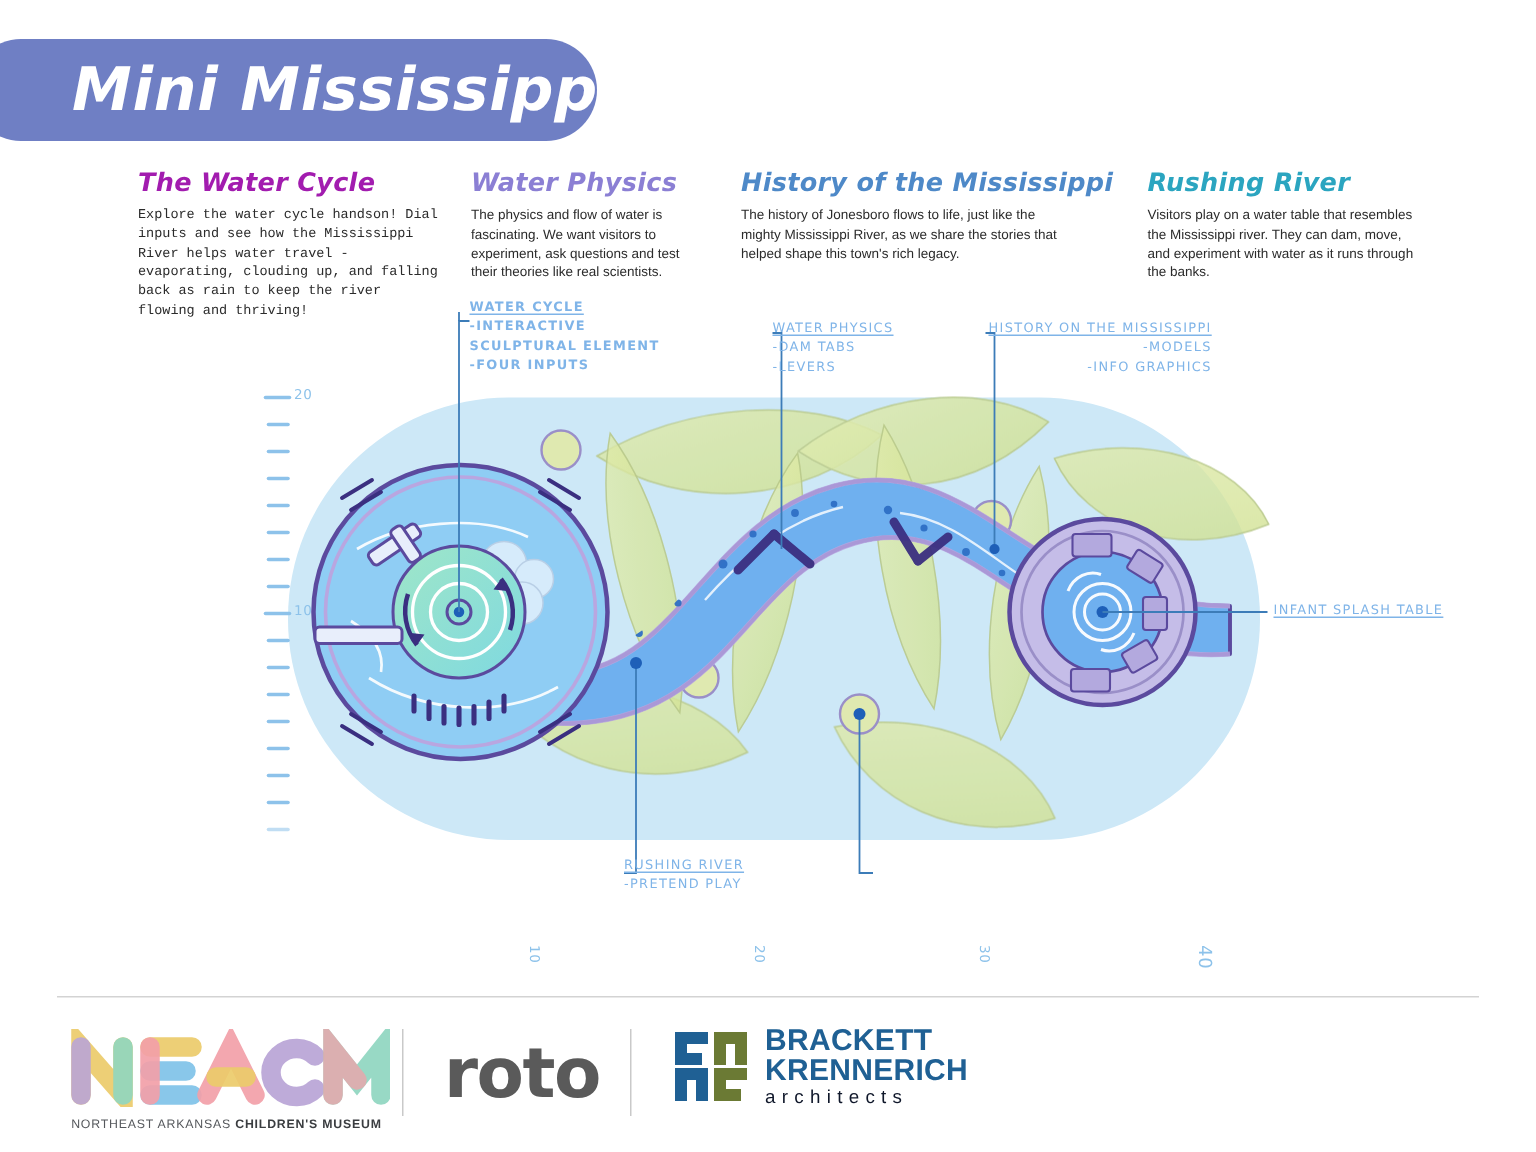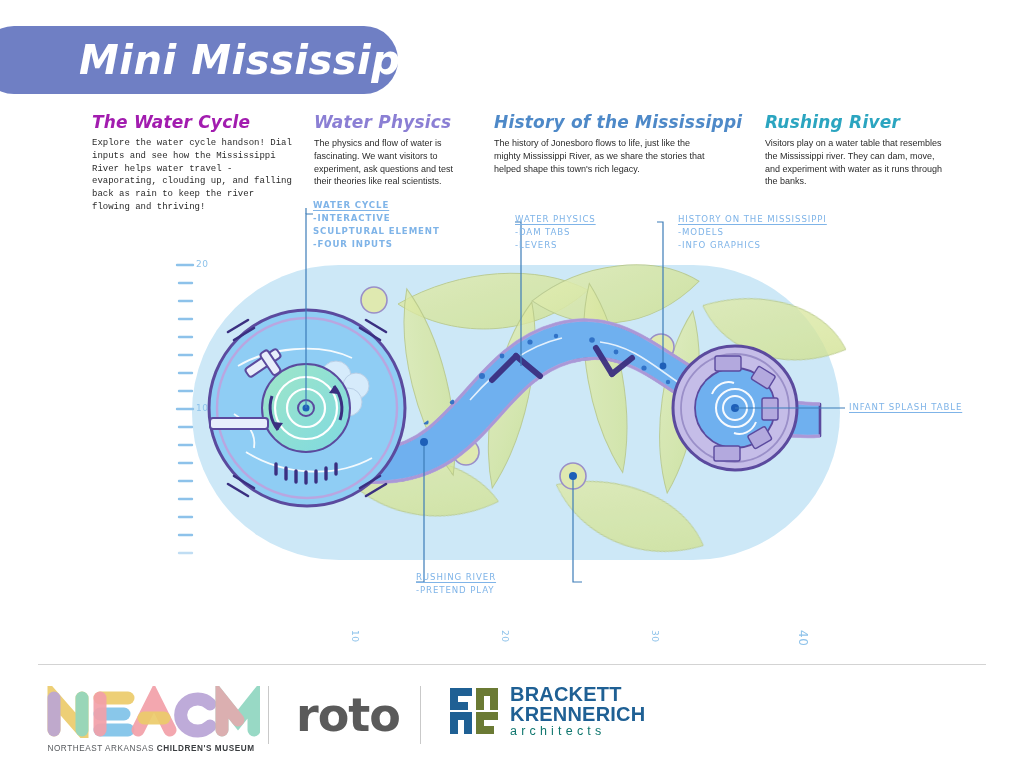--- a/index.html
+++ b/index.html
@@ -27,21 +27,20 @@
     padding-left: 68px;
   }
   .header-title {
     color: #ffffff;
     font-family: "DejaVu Sans", sans-serif;
     font-size: 40px;
     font-weight: bold;
     font-style: italic;
     letter-spacing: 0.5px;
     white-space: nowrap;
-    margin-left: 31px;
   }
 
   
   .sections {
     position: absolute;
     left: 0; top: 112px;
     width: 1024px; height: 80px;
   }
   .section {
     position: absolute;
@@ -133,21 +132,21 @@
   .bk-l1, .bk-l2 {
     font-family: "Liberation Sans", sans-serif;
     font-size: 20px; font-weight: bold;
     letter-spacing: 0.2px;
   }
   .bk-l1 { color: #1f6094; }
   .bk-l2 { color: #1f6094; }
   .bk-l3 {
     font-family: "Liberation Sans", sans-serif;
     font-size: 12.5px;
-    color: #0f766e;
+    color: #0f172a;
     letter-spacing: 4.2px;
     margin-top: 1px;
   }
 
   
   .ruler-num {
     position: absolute;
     font-family: "DejaVu Sans", sans-serif;
     font-size: 9px;
     color: #8dc2ea;
@@ -441,21 +440,21 @@
     <span class="cl">SCULPTURAL ELEMENT</span>
     <span class="cl">-FOUR INPUTS</span>
   </div>
 
   <div class="callout" style="left:515px; top:213px;">
     <span class="ct">WATER PHYSICS</span>
     <span class="cl">-DAM TABS</span>
     <span class="cl">-LEVERS</span>
   </div>
 
-  <div class="callout" style="left:678px; top:213px;">
+  <div class="callout" style="left:659px; top:213px;text-align:right;">
     <span class="ct">HISTORY ON THE MISSISSIPPI</span>
     <span class="cl">-MODELS</span>
     <span class="cl">-INFO GRAPHICS</span>
   </div>
 
   <div class="callout" style="left:849px; top:401px;">
     <span class="ct">INFANT SPLASH TABLE</span>
   </div>
 
   <div class="callout" style="left:416px; top:571px;">

